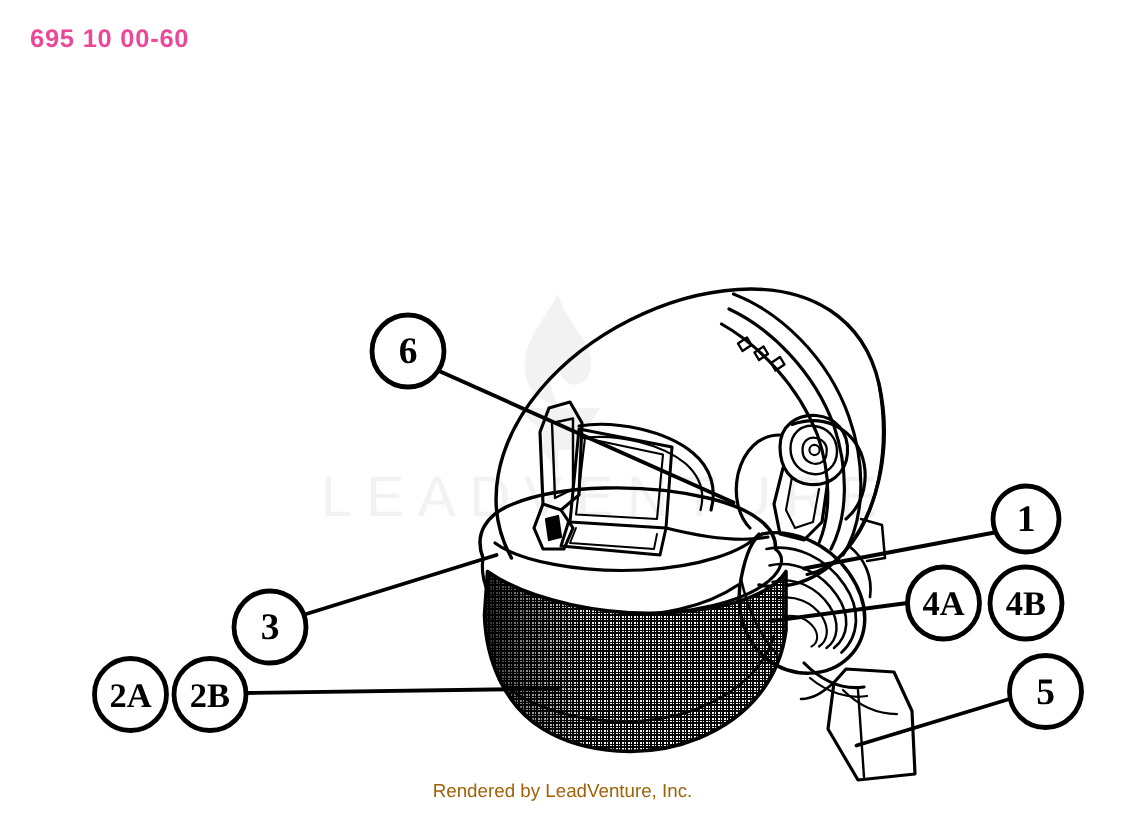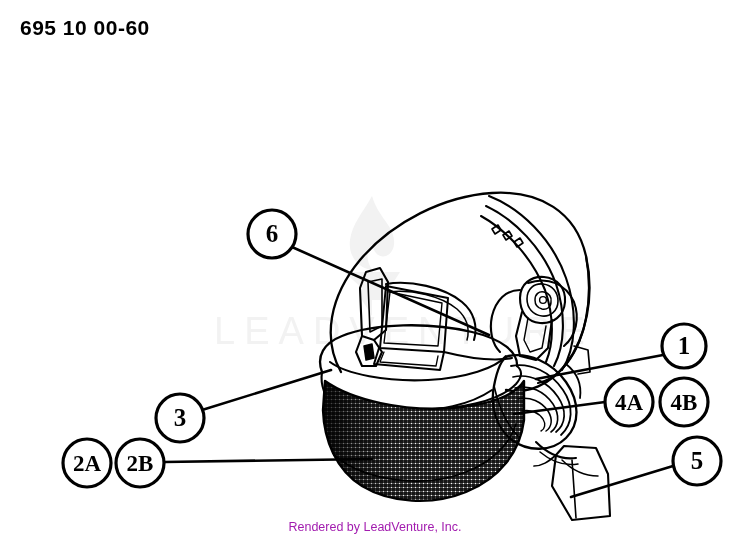--- a/index.html
+++ b/index.html
@@ -12,41 +12,41 @@
     height: 542px;
     position: relative;
     overflow: hidden;
     font-family: "Liberation Sans", sans-serif;
     -webkit-font-smoothing: antialiased;
   }
   #page-title {
     position: absolute;
     left: 20px;
     top: 16px;
-    font-size: 21px;
+    font-size: 17px;
     font-weight: bold;
-    color: #000000;
+    color: #ec4899;
     letter-spacing: 0.5px;
     white-space: nowrap;
   }
   #diagram-canvas {
     position: absolute;
     left: 0;
     top: 0;
     width: 750px;
     height: 542px;
   }
   #footer-credit {
     position: absolute;
     left: 0;
     right: 0;
     bottom: 8px;
     text-align: center;
     font-size: 12.5px;
-    color: #a21caf;
+    color: #a16207;
     font-family: "Liberation Sans", sans-serif;
   }
   .callout-text {
     font-family: "Liberation Serif", serif;
     font-weight: bold;
     fill: #000000;
   }
 </style>
 </head>
 <body>

